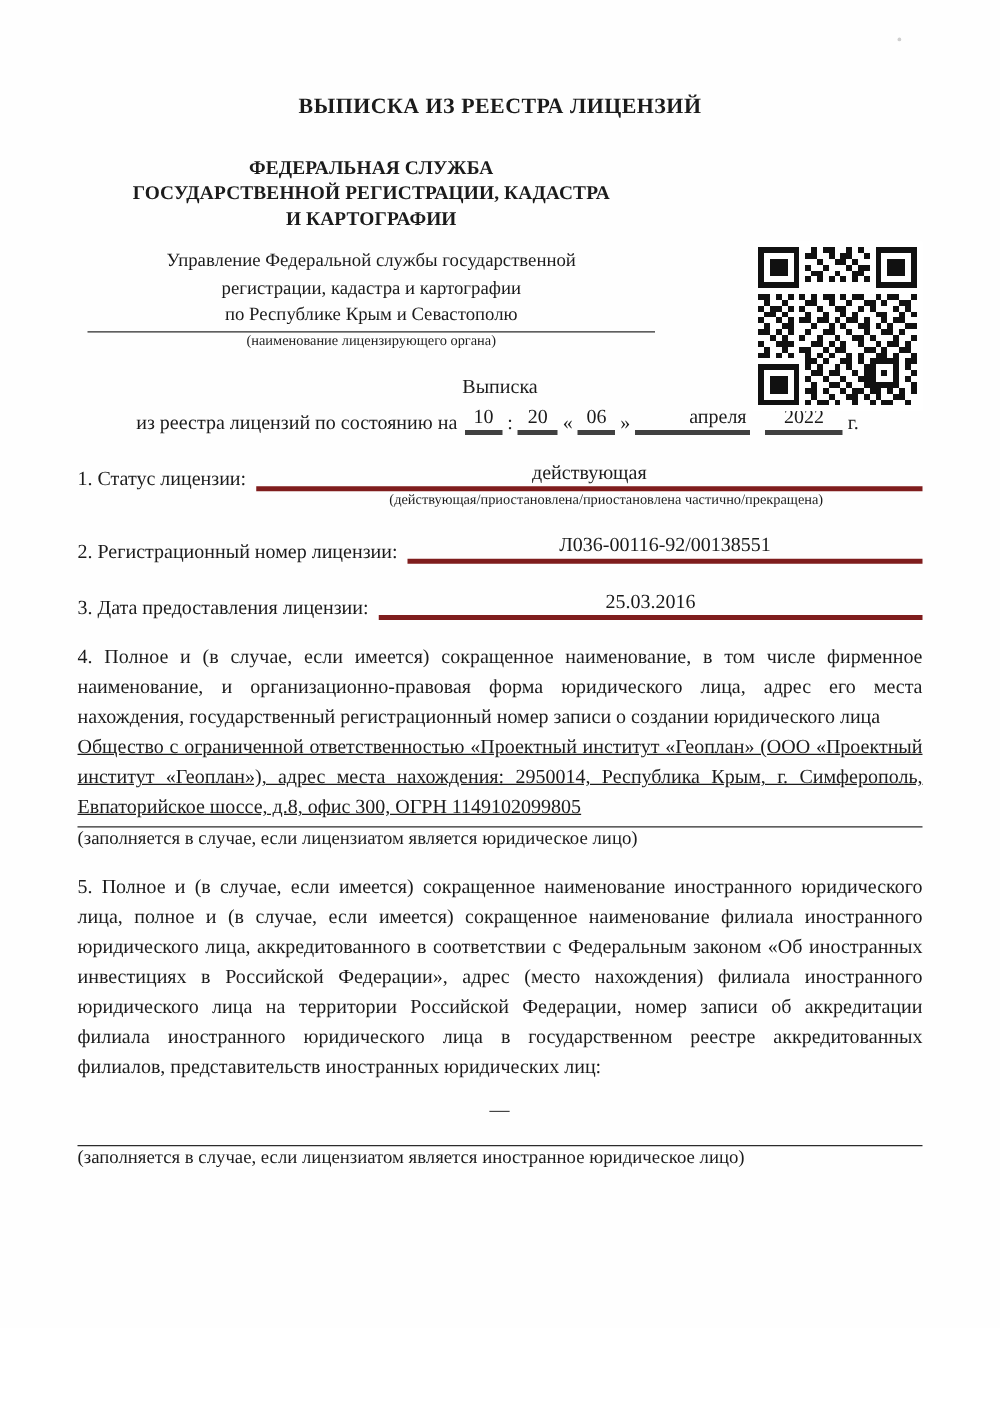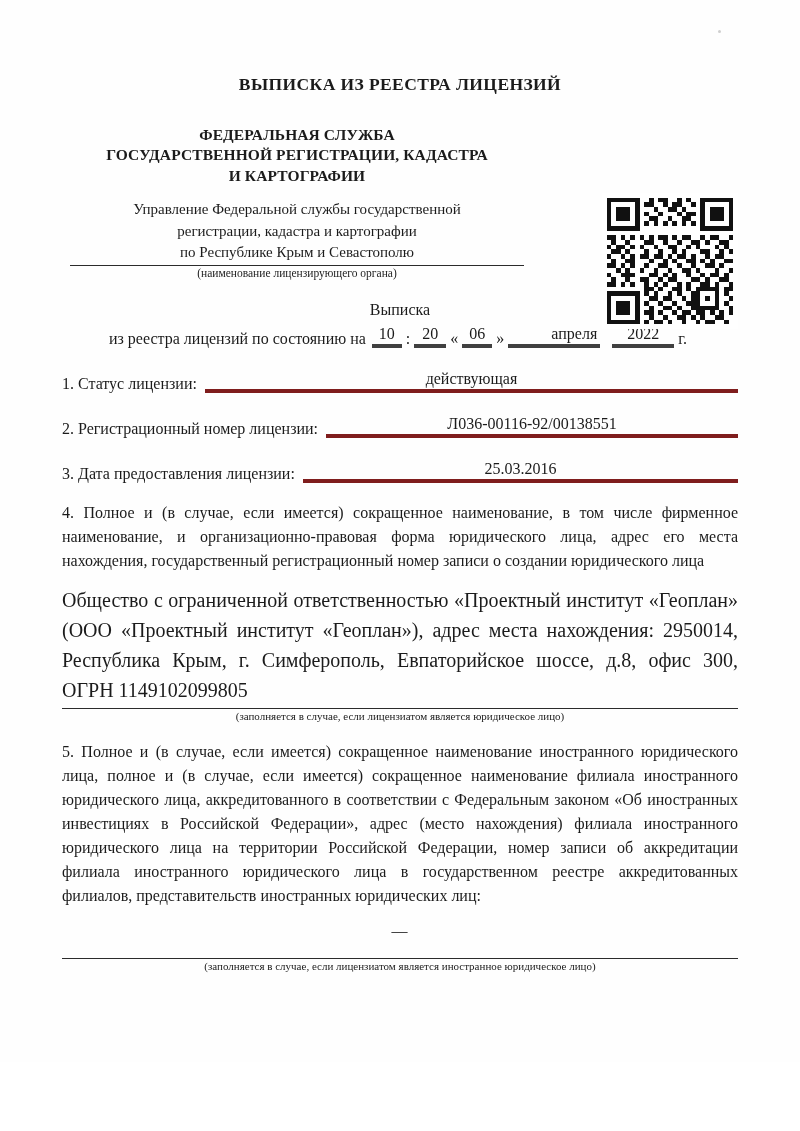--- a/index.html
+++ b/index.html
@@ -151,32 +151,32 @@
   .para {
     text-align: justify;
     text-align-last: left;
     font-size: 16px;
     line-height: 1.5;
     margin-top: 18px;
   }
   .body-block {
     text-align: justify;
     text-align-last: left;
-    font-size: 20px;
+    font-size: 16px;
     line-height: 1.5;
-    margin-top: 12px;
+    text-decoration: underline;
   }
   .rule-full {
     border-bottom: 1px solid #2b2b2b;
     width: 100%;
     margin-top: 3px;
   }
   .caption-center {
-    font-size: 11px;
-    text-align: center;
+    font-size: 15px;
+    text-align: left;
     margin-top: 1px;
   }
   .dash-center {
     text-align: center;
     font-size: 16px;
     margin-top: 14px;
     letter-spacing: 1px;
   }
   .rule-sp {
     border-bottom: 1px solid #2b2b2b;
@@ -438,20 +438,21 @@
       <span class="sep">&nbsp;</span>
       <span class="fld w-year">2022</span>
       <span class="sep">г.</span>
     </div>
 
     <div class="item">
       <div class="item-inline">
         <span class="txt">1. Статус лицензии:</span>
         <span class="grow-field">действующая</span>
       </div>
+      <div class="sub-caption indent-1">(действующая/приостановлена/приостановлена частично/прекращена)</div>
     </div>
 
     <div class="item">
       <div class="item-inline">
         <span class="txt">2. Регистрационный номер лицензии:</span>
         <span class="grow-field">Л036-00116-92/00138551</span>
       </div>
     </div>
 
     <div class="item">

